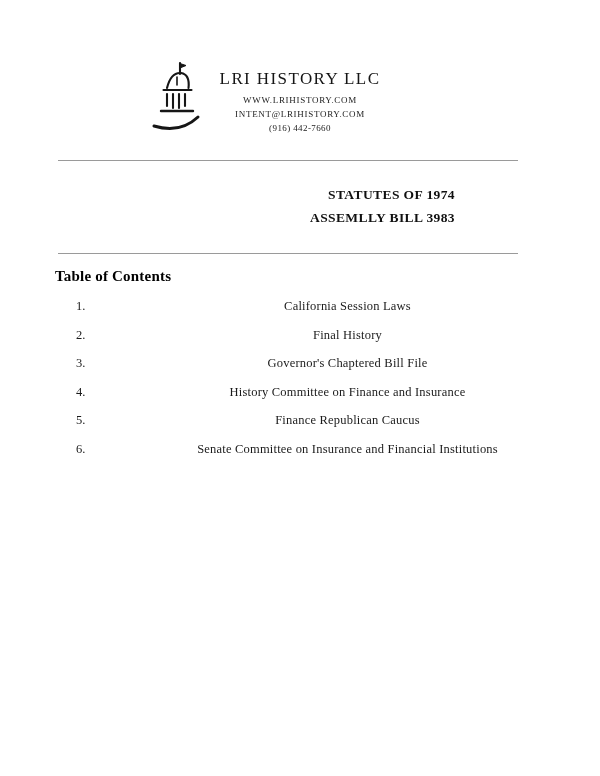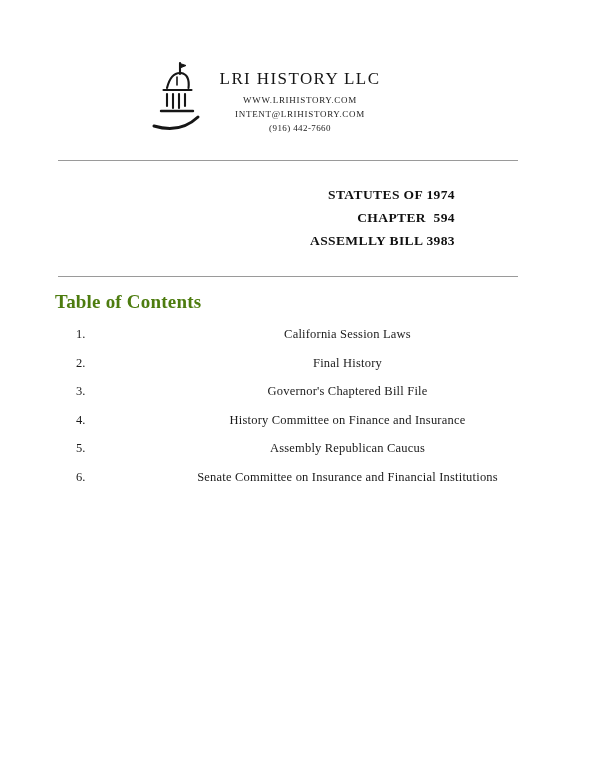--- a/index.html
+++ b/index.html
@@ -44,21 +44,21 @@
   }
   .citation div{
     font-weight:bold;font-size:13.5px;letter-spacing:0.4px;
     color:#101010;line-height:23px;
     white-space:pre;
   }
   
   .toc{padding:14px 0 0 55px;}
   .toc h2{
     margin:0 0 14px 0;
-    font-size:19px;font-weight:bold;color:#4d7c0f;
+    font-size:15px;font-weight:bold;color:#000000;
     letter-spacing:0.2px;
   }
   .toc ol{
     margin:10px 0 0 0;
     padding-left:34px;
     text-align:center;
   }
   .toc li{
     font-size:12.5px;color:#1a1a1a;
     margin-bottom:13.5px;
@@ -98,31 +98,30 @@
       <div class="contact-line">WWW.LRIHISTORY.COM</div>
       <div class="contact-line">INTENT@LRIHISTORY.COM</div>
       <div class="phone-line">(916) 442-7660</div>
     </div>
   </header>
 
   <hr class="rule rule-top">
 
   <section class="citation">
     <div>STATUTES OF 1974</div>
-    <div>CHAPTER  594</div>
     <div>ASSEMLLY BILL 3983</div>
   </section>
 
   <hr class="rule">
 
   <section class="toc">
     <h2>Table of Contents</h2>
     <ol>
       <li>California Session Laws</li>
       <li>Final History</li>
       <li>Governor's Chaptered Bill File</li>
       <li>History Committee on Finance and Insurance</li>
-      <li>Assembly Republican Caucus</li>
+      <li>Finance Republican Caucus</li>
       <li>Senate Committee on Insurance and Financial Institutions</li>
     </ol>
   </section>
 
 </div>
 
 </body></html>

